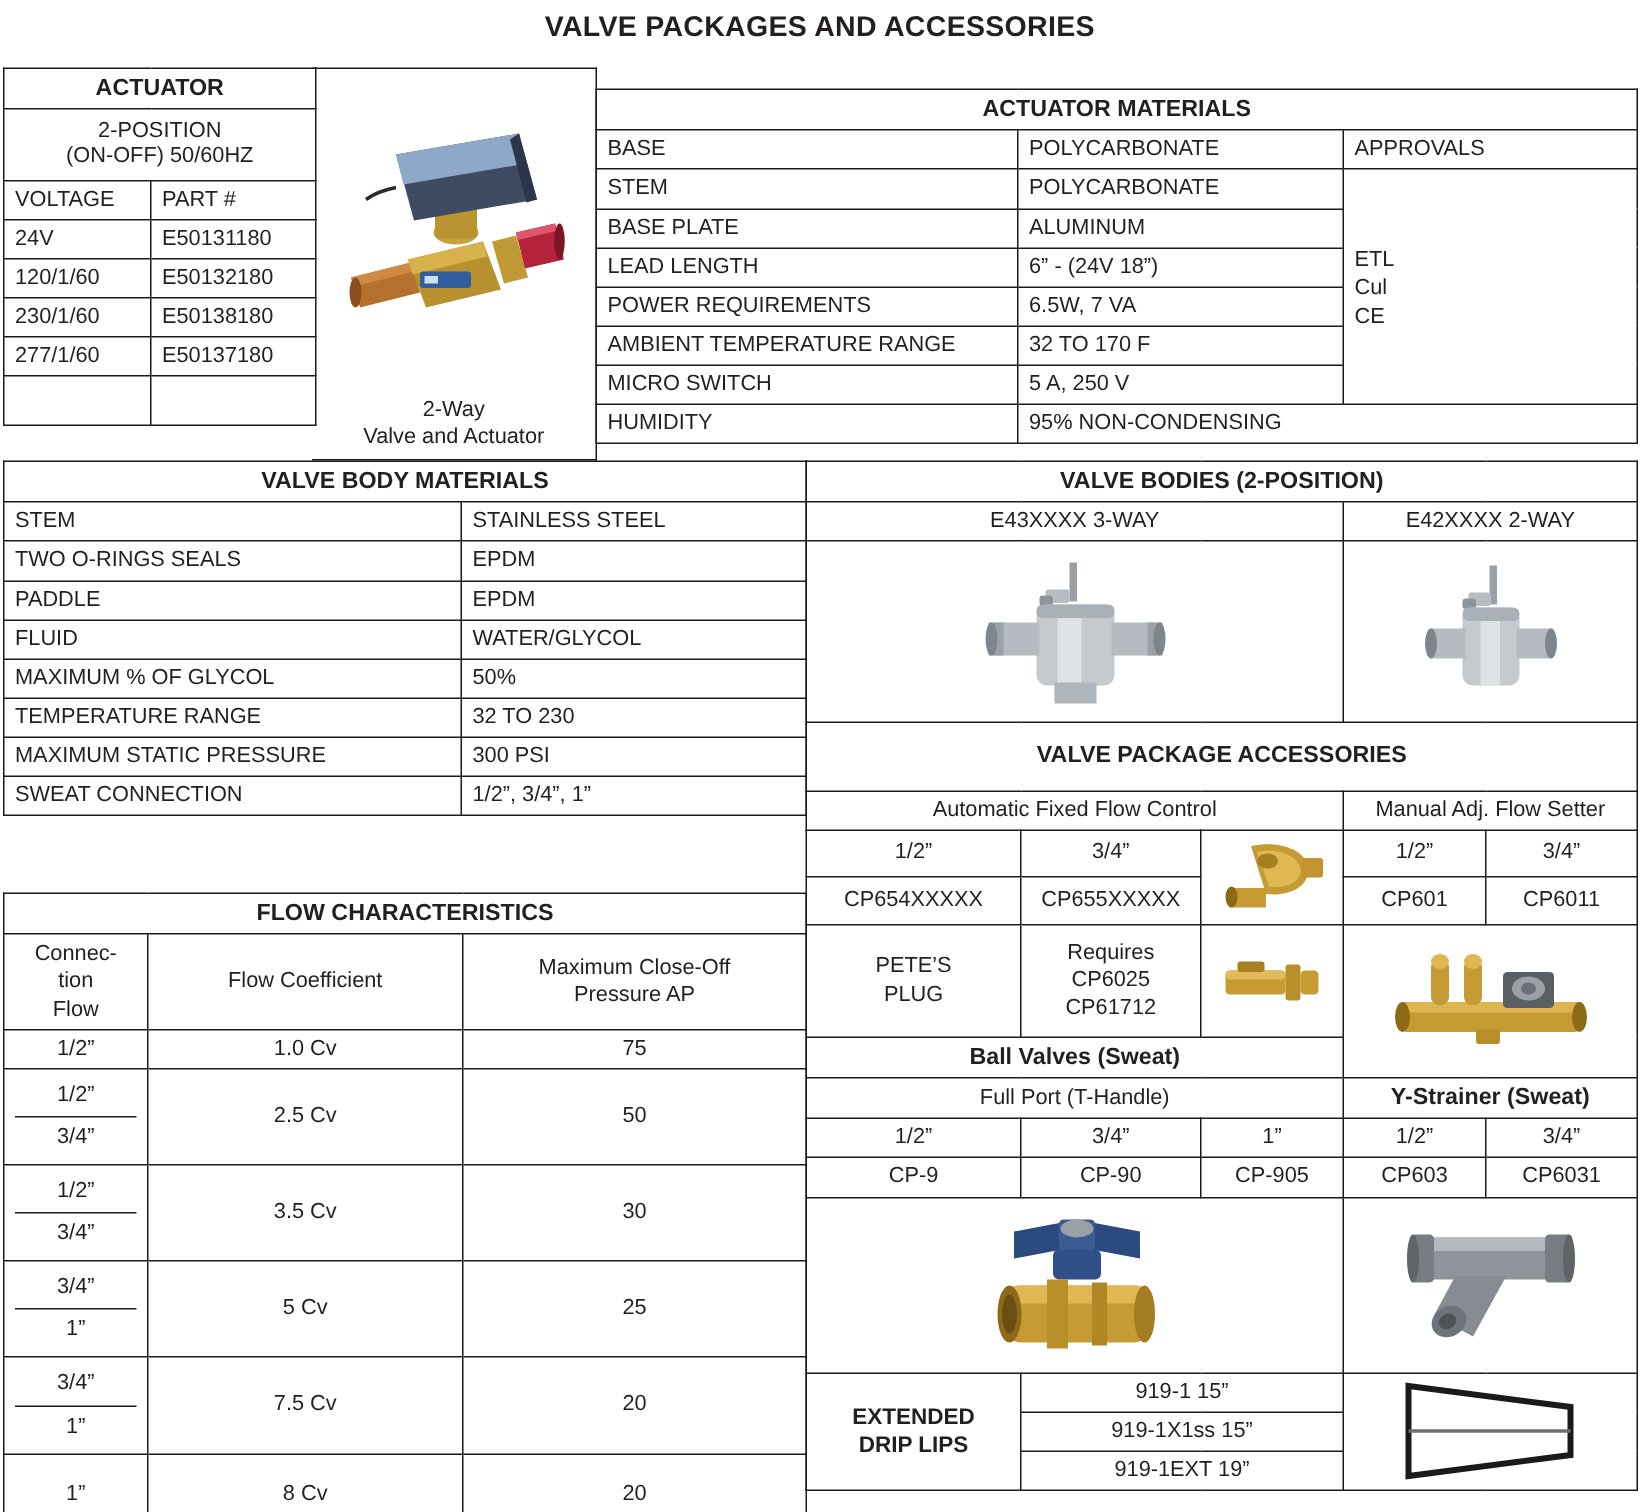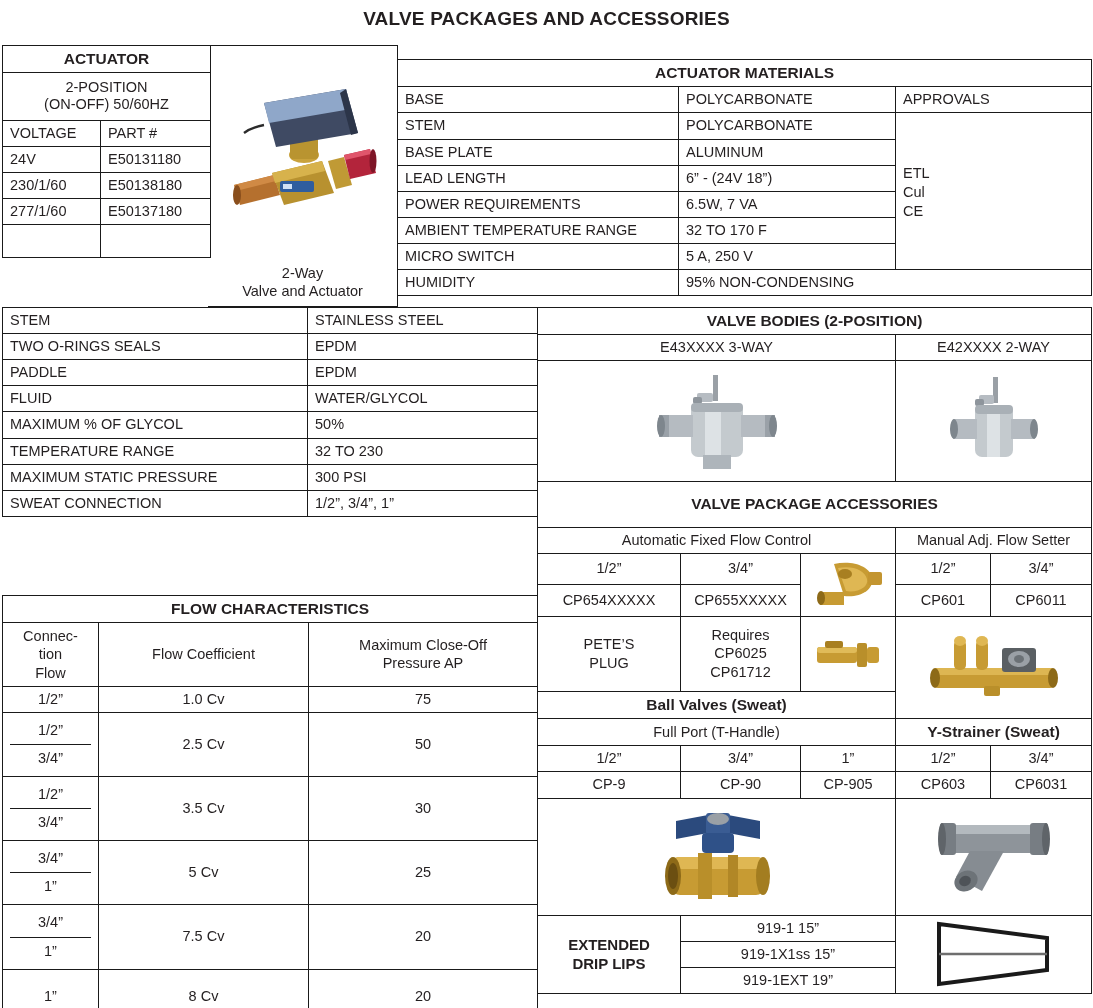--- a/index.html
+++ b/index.html
@@ -92,20 +92,24 @@
         </tr>
         <tr>
           <td>VOLTAGE</td>
           <td>PART #</td>
         </tr>
         <tr>
           <td>24V</td>
           <td>E50131180</td>
         </tr>
         <tr>
+          <td>120/1/60</td>
+          <td>E50132180</td>
+        </tr>
+        <tr>
           <td>230/1/60</td>
           <td>E50138180</td>
         </tr>
         <tr>
           <td>277/1/60</td>
           <td>E50137180</td>
         </tr>
         <tr>
           <td style="height:24px"></td>
           <td></td>
@@ -200,20 +204,23 @@
     </table>
   </div>
 
   <div class="panel" id="p-vbm">
     <table class="grid">
       <colgroup>
           <col style="width:305px">
           <col style="width:230px">
         </colgroup>
       <tbody>
+        <tr>
+          <td colspan="2" class="hdr">VALVE BODY MATERIALS</td>
+        </tr>
         <tr>
             <td>STEM</td>
             <td>STAINLESS STEEL</td>
           </tr>
         <tr>
             <td>TWO O-RINGS SEALS</td>
             <td>EPDM</td>
           </tr>
         <tr>
             <td>PADDLE</td>

